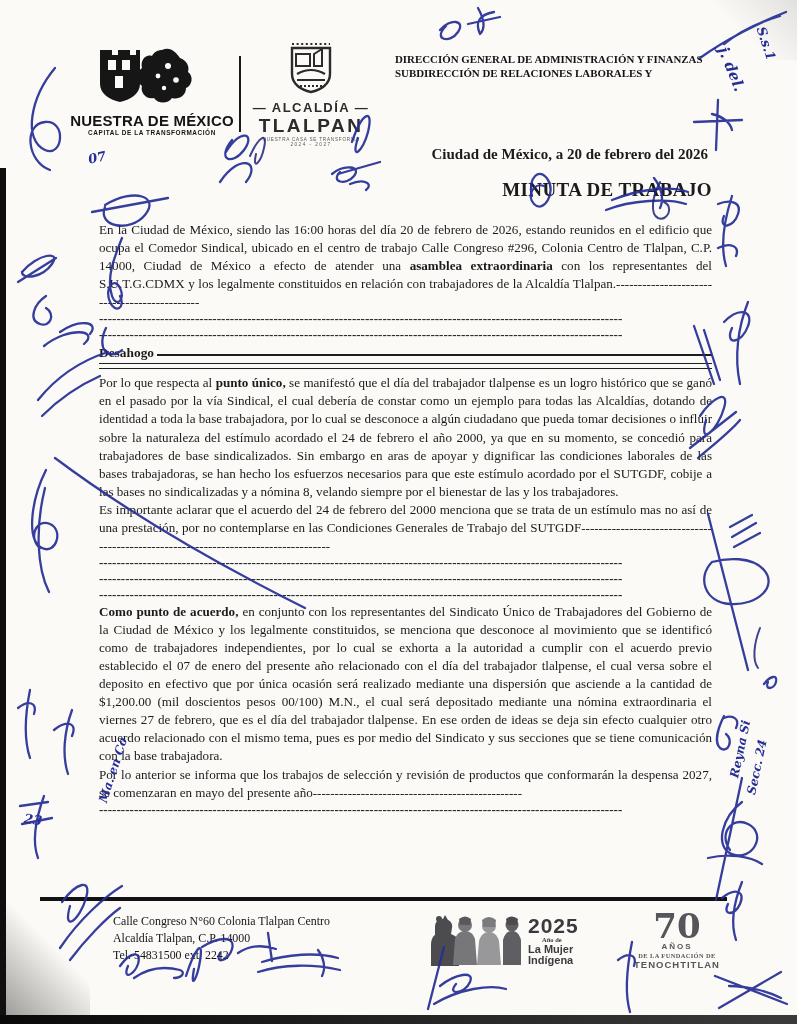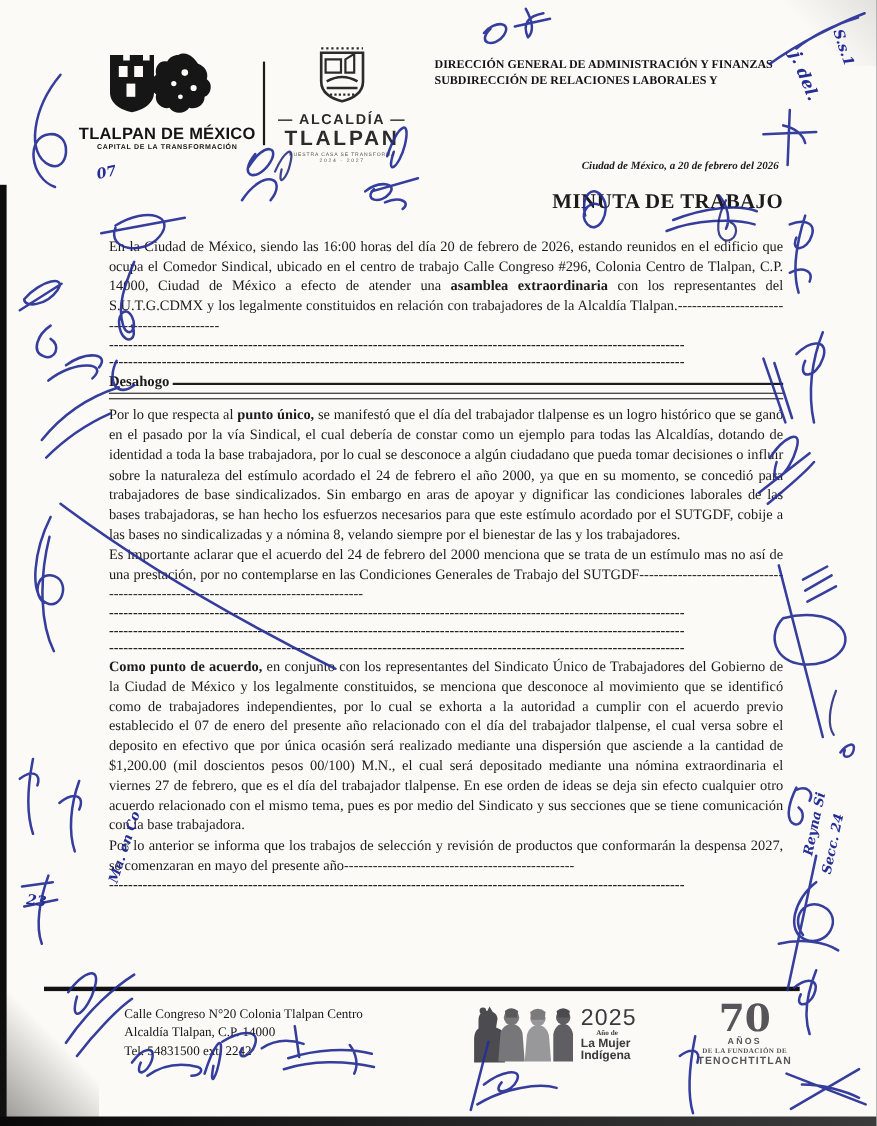--- a/index.html
+++ b/index.html
@@ -24,37 +24,37 @@
   .tlalpan .alc{font-family:"Liberation Sans",sans-serif;font-weight:bold;font-size:13px;
         letter-spacing:1.5px;margin-top:2px;}
   .tlalpan .nm{font-family:"Liberation Sans",sans-serif;font-weight:bold;font-size:19px;
         letter-spacing:2.5px;}
   .tlalpan .tg{font-family:"Liberation Sans",sans-serif;font-size:4.6px;letter-spacing:.8px;color:#555;}
   .tlalpan .pr{font-family:"Liberation Sans",sans-serif;font-size:4.6px;letter-spacing:1.5px;color:#555;}
   .dept{position:absolute;left:395px;top:52px;width:318px;font-weight:bold;font-size:10.9px;
         line-height:1.32;color:#131318;}
   
   .body-text{position:absolute;left:99px;top:146px;width:613px;}
-  .date-line{text-align:right;font-weight:600;font-size:10px;padding-right:4px;font-style:italic;}
+  .date-line{text-align:right;font-weight:600;font-size:15px;padding-right:4px;}
   .doc-title{text-align:right;font-weight:bold;font-size:19px;margin:16px 0 20px;letter-spacing:.4px;}
   .para{font-size:13.1px;line-height:1.38;text-align:justify;margin:0;}
   .b{font-weight:bold;}
   .dash-row{font-size:13.1px;line-height:1.25;height:16px;overflow:hidden;white-space:nowrap;
         font-weight:bold;color:#222;}
   .desahogo{display:flex;align-items:center;font-weight:bold;font-size:13.4px;margin:2px 0 1px;}
   .desahogo .fill{flex:1;height:0;border-top:2.2px solid #1d1d1f;margin-left:3px;margin-top:3px;}
   .rule-double{height:4px;border-top:1.7px solid #1f1f22;border-bottom:1.7px solid #1f1f22;
         margin:2px 0 5px;}
   
   .footer-rule{position:absolute;left:40px;right:70px;top:897px;height:4px;background:#121212;}
   .footer{position:absolute;left:0;right:0;top:905px;height:110px;}
   .addr{position:absolute;left:113px;top:8px;font-size:11.9px;line-height:1.42;color:#15151a;}
   .women{position:absolute;left:425px;top:8px;}
   .y2025{position:absolute;left:528px;top:10px;color:#3a3a3e;line-height:1.05;}
-  .y2025 .yr{font-family:"Liberation Sans",sans-serif;font-weight:normal;font-size:21px;letter-spacing:1px;text-align:center;}
+  .y2025 .yr{font-family:"Liberation Sans",sans-serif;font-weight:bold;font-size:21px;letter-spacing:1px;text-align:center;}
   .y2025 .s1{font-size:6.5px;font-weight:bold;margin-left:14px;}
   .y2025 .s2{font-family:"Liberation Sans",sans-serif;font-weight:bold;font-size:11px;}
   .tenoch{position:absolute;left:618px;top:6px;width:118px;text-align:center;color:#55555a;}
   .tenoch .big{font-family:"DejaVu Serif",serif;font-weight:bold;font-size:34px;line-height:.9;}
   .tenoch .an{font-family:"Liberation Sans",sans-serif;font-weight:bold;font-size:8px;letter-spacing:2px;}
   .tenoch .l1{font-size:6.4px;font-weight:bold;letter-spacing:.4px;margin-top:1px;}
   .tenoch .l2{font-family:"Liberation Sans",sans-serif;font-weight:bold;font-size:9.5px;letter-spacing:1px;}
   
   .ink{position:absolute;inset:0;pointer-events:none;z-index:6;}
   .ann{position:absolute;z-index:7;color:#252e96;font-family:"DejaVu Serif",serif;
@@ -70,21 +70,21 @@
       <path d="M8 4 h12 v5 h6 v-5 h12 v5 h6 v-5 h4 v34 c0 10 -10 16 -20 18 c-10 -2 -20 -8 -20 -18 Z" fill="#161616"></path>
       <rect x="16" y="14" width="8" height="10" fill="#fbfaf6"></rect>
         <rect x="30" y="14" width="8" height="10" fill="#fbfaf6"></rect>
       <rect x="23" y="30" width="8" height="12" fill="#fbfaf6"></rect>
       <path d="M70 4 c8 -4 14 2 18 8 c6 2 10 8 8 14 c6 4 4 14 -2 16 c0 8 -8 12 -14 10 c-4 6 -14 6 -18 0 c-8 2 -14 -6 -12 -12 c-6 -4 -6 -14 0 -18 c-2 -8 4 -14 10 -12 c2 -4 6 -6 10 -6 Z" fill="#161616"></path>
       <circle cx="76" cy="20" r="3" fill="#fbfaf6"></circle>
         <circle cx="66" cy="30" r="2.4" fill="#fbfaf6"></circle>
       <circle cx="84" cy="34" r="2.8" fill="#fbfaf6"></circle>
         <circle cx="72" cy="42" r="2.2" fill="#fbfaf6"></circle>
     </svg>
-    <div class="name">TLALPAN DE MÉXICO</div>
+    <div class="name">NUESTRA DE MÉXICO</div>
     <div class="tag">CAPITAL DE LA TRANSFORMACIÓN</div>
   </div>
 
   <div class="hdr-divider"></div>
 
   <div class="tlalpan">
     <svg width="54" height="52" viewBox="0 0 54 52">
       <path d="M8 6 h38 v26 c0 10 -9 16 -19 18 c-10 -2 -19 -8 -19 -18 Z" fill="none" stroke="#2b2b2b" stroke-width="2.4"></path>
       <path d="M8 2 h38" stroke="#2b2b2b" stroke-width="2" stroke-dasharray="2 2.6"></path>
       <path d="M12 12 h14 v12 h-14 Z M30 12 l8 -5 v17 h-8 Z" fill="none" stroke="#2b2b2b" stroke-width="2"></path>
@@ -127,21 +127,21 @@
 
     <p class="para"><span class="b">Como punto de acuerdo,</span><span> en conjunto con los representantes del Sindicato Único de Trabajadores del Gobierno de la Ciudad de México y los legalmente constituidos, se menciona que desconoce al movimiento que se identificó como de trabajadores independientes, por lo cual se exhorta a la autoridad a cumplir con el acuerdo previo establecido el 07 de enero del presente año relacionado con el día del trabajador tlalpense, el cual versa sobre el deposito en efectivo que por única ocasión será realizado mediante una dispersión que asciende a la cantidad de $1,200.00 (mil doscientos pesos 00/100) M.N., el cual será depositado mediante una nómina extraordinaria el viernes 27 de febrero, que es el día del trabajador tlalpense. En ese orden de ideas se deja sin efecto cualquier otro acuerdo relacionado con el mismo tema, pues es por medio del Sindicato y sus secciones que se tiene comunicación con la base trabajadora.</span></p>
 
     <p class="para">Por lo anterior se informa que los trabajos de selección y revisión de productos que conformarán la despensa 2027, se comenzaran en mayo del presente año------------------------------------------------</p>
     <div class="dash-row">------------------------------------------------------------------------------------------------------------------------</div>
   </div>
 
   <div class="footer-rule"></div>
   <div class="footer">
     <div class="addr">
-      <div>Calle Congreso N°20 Colonia Tlalpan Centro</div>
+      <div>Calle Congreso N°60 Colonia Tlalpan Centro</div>
       <div>Alcaldía Tlalpan, C.P. 14000</div>
       <div>Tel. 54831500 ext. 2242</div>
     </div>
     <div class="women">
       <svg width="96" height="56" viewBox="0 0 96 56">
         <g fill="#5d5d60">
           <path d="M10 14 c0 -6 5 -9 8 -8 l2 -4 l3 5 c3 1 5 5 4 8 l-1 6 l4 2 c3 2 4 6 4 10 v20 h-28 v-20 c0 -5 1 -9 4 -11 Z" fill="#4c4c50"></path>
           <circle cx="14" cy="6" r="3" fill="#4c4c50"></circle>
         </g>
         <g fill="#77777a">

